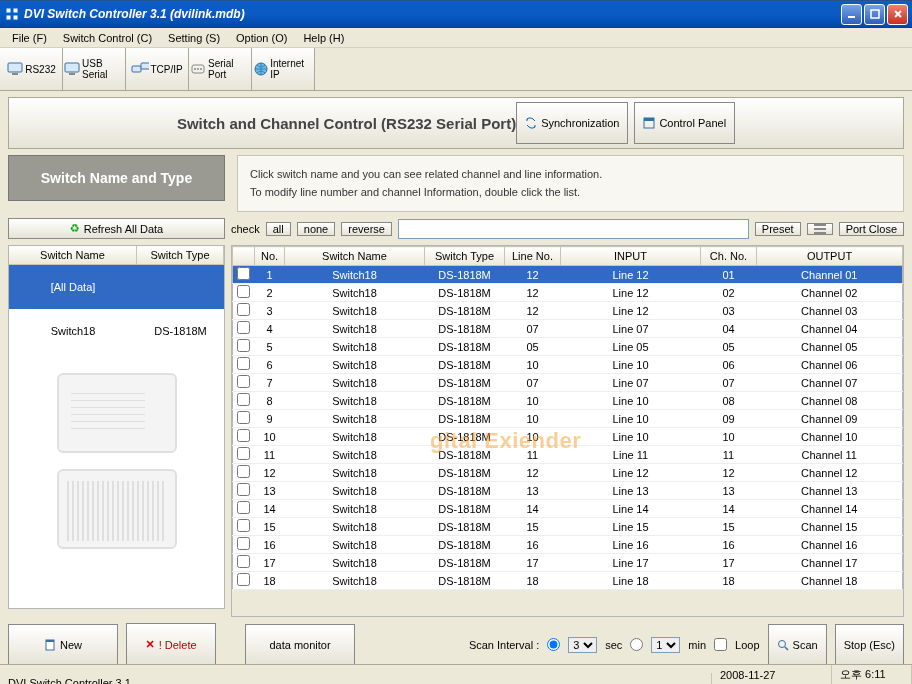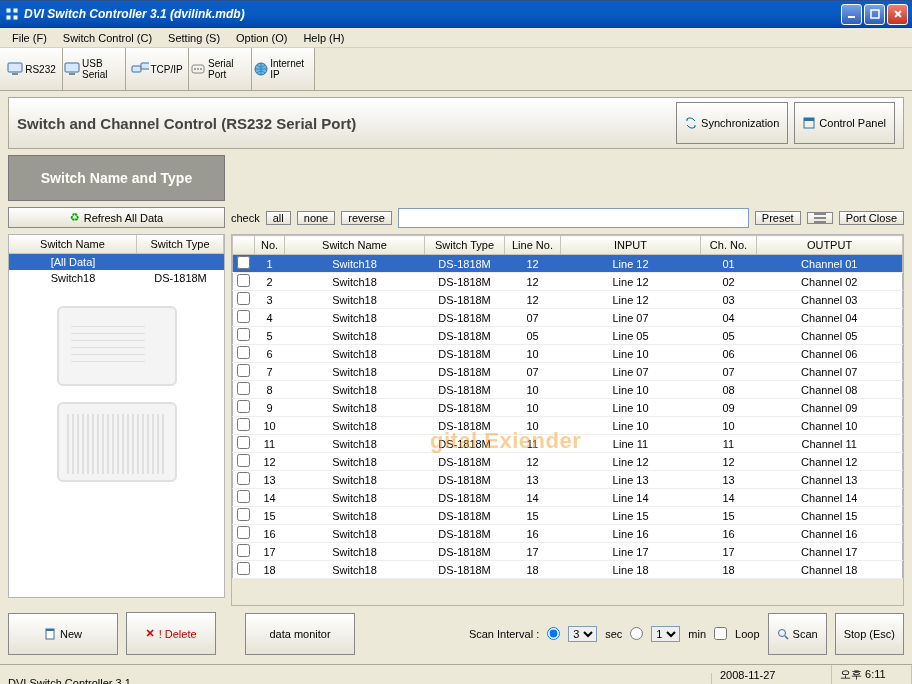--- a/index.html
+++ b/index.html
@@ -59,21 +59,21 @@
   font-size: 10px;
   background: linear-gradient(to bottom, #fefefe, #e8e5d8);
 }
 .toolbtn .ico { width: 18px; height: 16px; display: flex; align-items: center; justify-content: center; }
 .content {
   padding: 6px 8px;
 }
 .panel-title-row {
   display: flex;
   align-items: center;
-  justify-content: space-between;
+  justify-content: center;
   background: linear-gradient(to bottom, #fff, #e6e3d6);
   border: 1px solid #aca899;
   padding: 4px 8px;
   margin-bottom: 6px;
 }
 .panel-title { font-size: 15px; font-weight: bold; color: #444; }
 .btn {
   background: linear-gradient(to bottom, #fff, #e6e3d6);
   border: 1px solid #888;
   padding: 14px 8px;
@@ -130,21 +130,21 @@
   background: linear-gradient(to bottom, #fff, #ece9d8);
   border-bottom: 1px solid #c8c5b8;
 }
 .list-header > div {
   padding: 3px 4px;
   border-right: 1px solid #c8c5b8;
   text-align: center;
 }
 .sw-list .list-header > div:nth-child(1) { width: 128px; }
 .sw-list .list-header > div:nth-child(2) { flex: 1; }
-.sw-list .list-row { display: flex; padding: 2px 0; }
+.sw-list .list-row { display: flex; padding: 16px 0; }
 .sw-list .list-row > div:nth-child(1) { width: 128px; text-align: center; }
 .sw-list .list-row > div:nth-child(2) { flex: 1; text-align: center; }
 .sw-list .list-row.selected { background: #316ac5; color: #fff; }
 .sw-list .list-body { height: 343px; }
 .device-images {
   flex: 1;
   display: flex;
   flex-direction: column;
   gap: 16px;
   align-items: center;
@@ -349,20 +349,24 @@
             </svg>
           </span>
         <span>Control Panel</span>
       </button>
     </div>
   </div>
 
   <div style="display:flex; gap:12px; margin-bottom:6px;">
     <div style="width:217px;">
       <div class="name-type-box">Switch Name and Type</div>
+    </div>
+    <div class="instruction-box">
+      <div>Click switch name and you can see related channel and line information.</div>
+      <div>To modify line number and channel Information, double click the list.</div>
     </div>
   </div>
 
   <div style="display:flex; gap:6px; margin-bottom:6px;">
     <div style="width:217px;">
       <button class="btn refresh-btn">
         <span style="color:#0a0">♻</span>
         <span>Refresh All Data</span>
       </button>
     </div>

